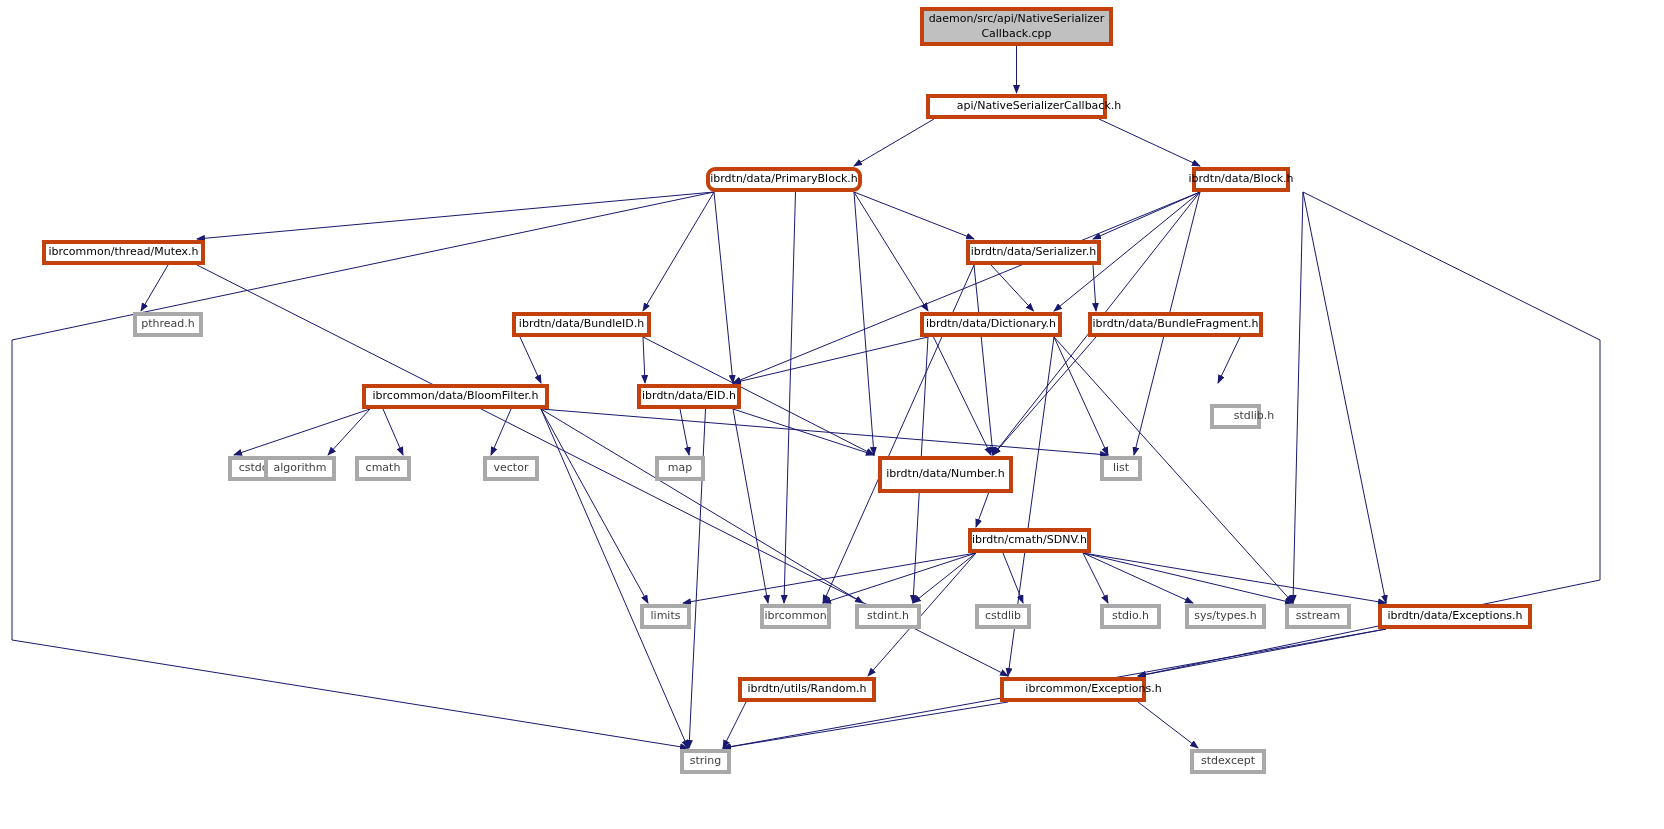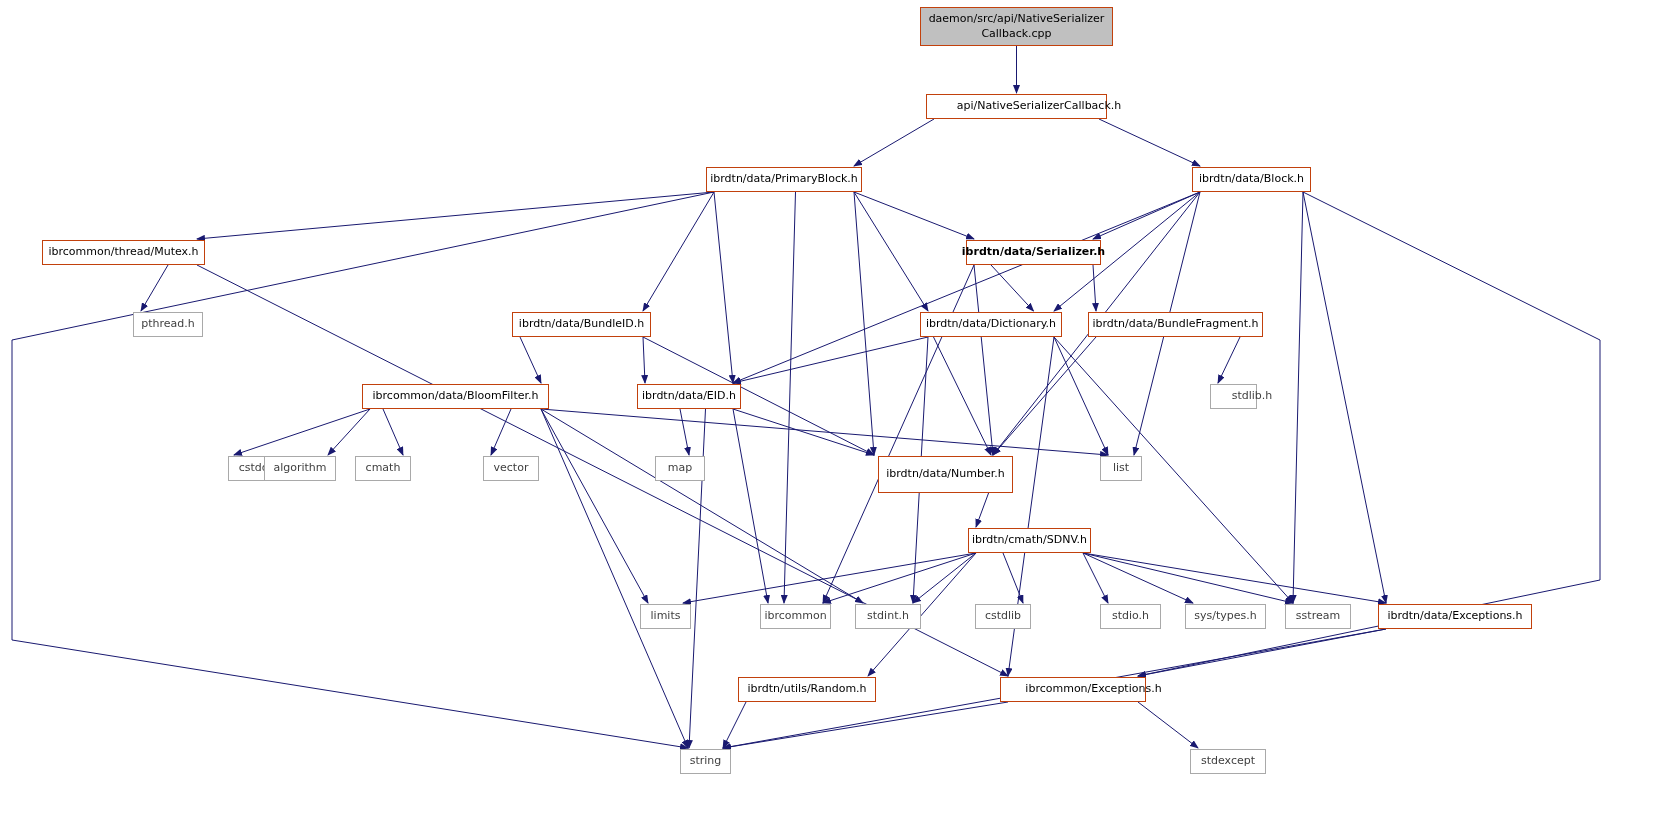--- a/index.html
+++ b/index.html
@@ -18,21 +18,21 @@
     overflow:hidden;
   }
   svg.edge-layer{position:absolute;left:0;top:0;}
   .node{
     position:absolute;
     box-sizing:border-box;
     display:flex;align-items:center;justify-content:center;
     text-align:center;
     white-space:pre-line;
     background:#ffffff;
-    border:1px solid #c2410c;
+    border:4px solid #c2410c;
     color:#000000;
     padding:1px 3px;
     line-height:1.3;
     cursor:pointer;
   }
   .node.system{border-color:var(--sys-border);color:var(--sys-text);cursor:default;}
   .node.root{background:var(--root-fill);cursor:default;}
 </style>
 </head>
 <body>
@@ -107,31 +107,31 @@
         <polyline points="1386,629 723,748" fill="none" stroke="#191970" stroke-width="1" marker-end="url(#arrowhead)"></polyline>
         <polyline points="746,702 723,748" fill="none" stroke="#191970" stroke-width="1" marker-end="url(#arrowhead)"></polyline>
         <polyline points="1008,702 723,748" fill="none" stroke="#191970" stroke-width="1" marker-end="url(#arrowhead)"></polyline>
         <polyline points="1138,702 1198,748" fill="none" stroke="#191970" stroke-width="1" marker-end="url(#arrowhead)"></polyline>
       </g>
   </svg>
 
 <div class="node root" style="left: 920px; top: 7px; width: 193px; height: 39px;">daemon/src/api/NativeSerializer
 Callback.cpp</div>
     <div class="node project" style="left: 926px; top: 94px; width: 181px; height: 25px; padding-left: 48px;">api/NativeSerializerCallback.h</div>
-    <div class="node project" style="left: 706px; top: 167px; width: 156px; height: 25px;">ibrdtn/data/PrimaryBlock.h</div>
-    <div class="node project" style="left: 1192px; top: 167px; width: 119px; height: 25px;">ibrdtn/data/Block.h</div>
+    <div class="node project" style="left: 706px; top: 167px; width: 156px; height: 25px; border-radius: 9px;">ibrdtn/data/PrimaryBlock.h</div>
+    <div class="node project" style="left: 1192px; top: 167px; width: 98px; height: 25px;">ibrdtn/data/Block.h</div>
     <div class="node project" style="left: 42px; top: 240px; width: 163px; height: 25px;">ibrcommon/thread/Mutex.h</div>
-    <div class="node project" style="left: 966px; top: 240px; width: 135px; height: 25px; font-weight: bold;">ibrdtn/data/Serializer.h</div>
+    <div class="node project" style="left: 966px; top: 240px; width: 135px; height: 25px;">ibrdtn/data/Serializer.h</div>
     <div class="node system" style="left: 133px; top: 312px; width: 70px; height: 25px;">pthread.h</div>
     <div class="node project" style="left: 512px; top: 312px; width: 139px; height: 25px;">ibrdtn/data/BundleID.h</div>
     <div class="node project" style="left: 920px; top: 312px; width: 142px; height: 25px;">ibrdtn/data/Dictionary.h</div>
     <div class="node project" style="left: 1088px; top: 312px; width: 175px; height: 25px;">ibrdtn/data/BundleFragment.h</div>
     <div class="node project" style="left: 362px; top: 384px; width: 187px; height: 25px;">ibrcommon/data/BloomFilter.h</div>
     <div class="node project" style="left: 637px; top: 384px; width: 104px; height: 25px;">ibrdtn/data/EID.h</div>
-    <div class="node system" style="left: 1210px; top: 384px; width: 47px; height: 25px; padding-left: 40px;">stdlib.h</div>
+    <div class="node system" style="left: 1210px; top: 404px; width: 47px; height: 25px; padding-left: 40px;">stdlib.h</div>
     <div class="node system" style="left: 180px; top: 456px; width: 62px; height: 25px; margin-left: 48px;">cstddef</div>
     <div class="node system" style="left: 264px; top: 456px; width: 72px; height: 25px;">algorithm</div>
     <div class="node system" style="left: 355px; top: 456px; width: 56px; height: 25px;">cmath</div>
     <div class="node system" style="left: 483px; top: 456px; width: 56px; height: 25px;">vector</div>
     <div class="node system" style="left: 655px; top: 456px; width: 50px; height: 25px;">map</div>
     <div class="node project" style="left: 878px; top: 456px; width: 135px; height: 37px;">ibrdtn/data/Number.h</div>
     <div class="node system" style="left: 1100px; top: 456px; width: 42px; height: 25px;">list</div>
     <div class="node project" style="left: 968px; top: 528px; width: 123px; height: 25px;">ibrdtn/cmath/SDNV.h</div>
     <div class="node system" style="left: 640px; top: 604px; width: 51px; height: 25px;">limits</div>
     <div class="node system" style="left: 760px; top: 604px; width: 71px; height: 25px;">ibrcommon</div>

